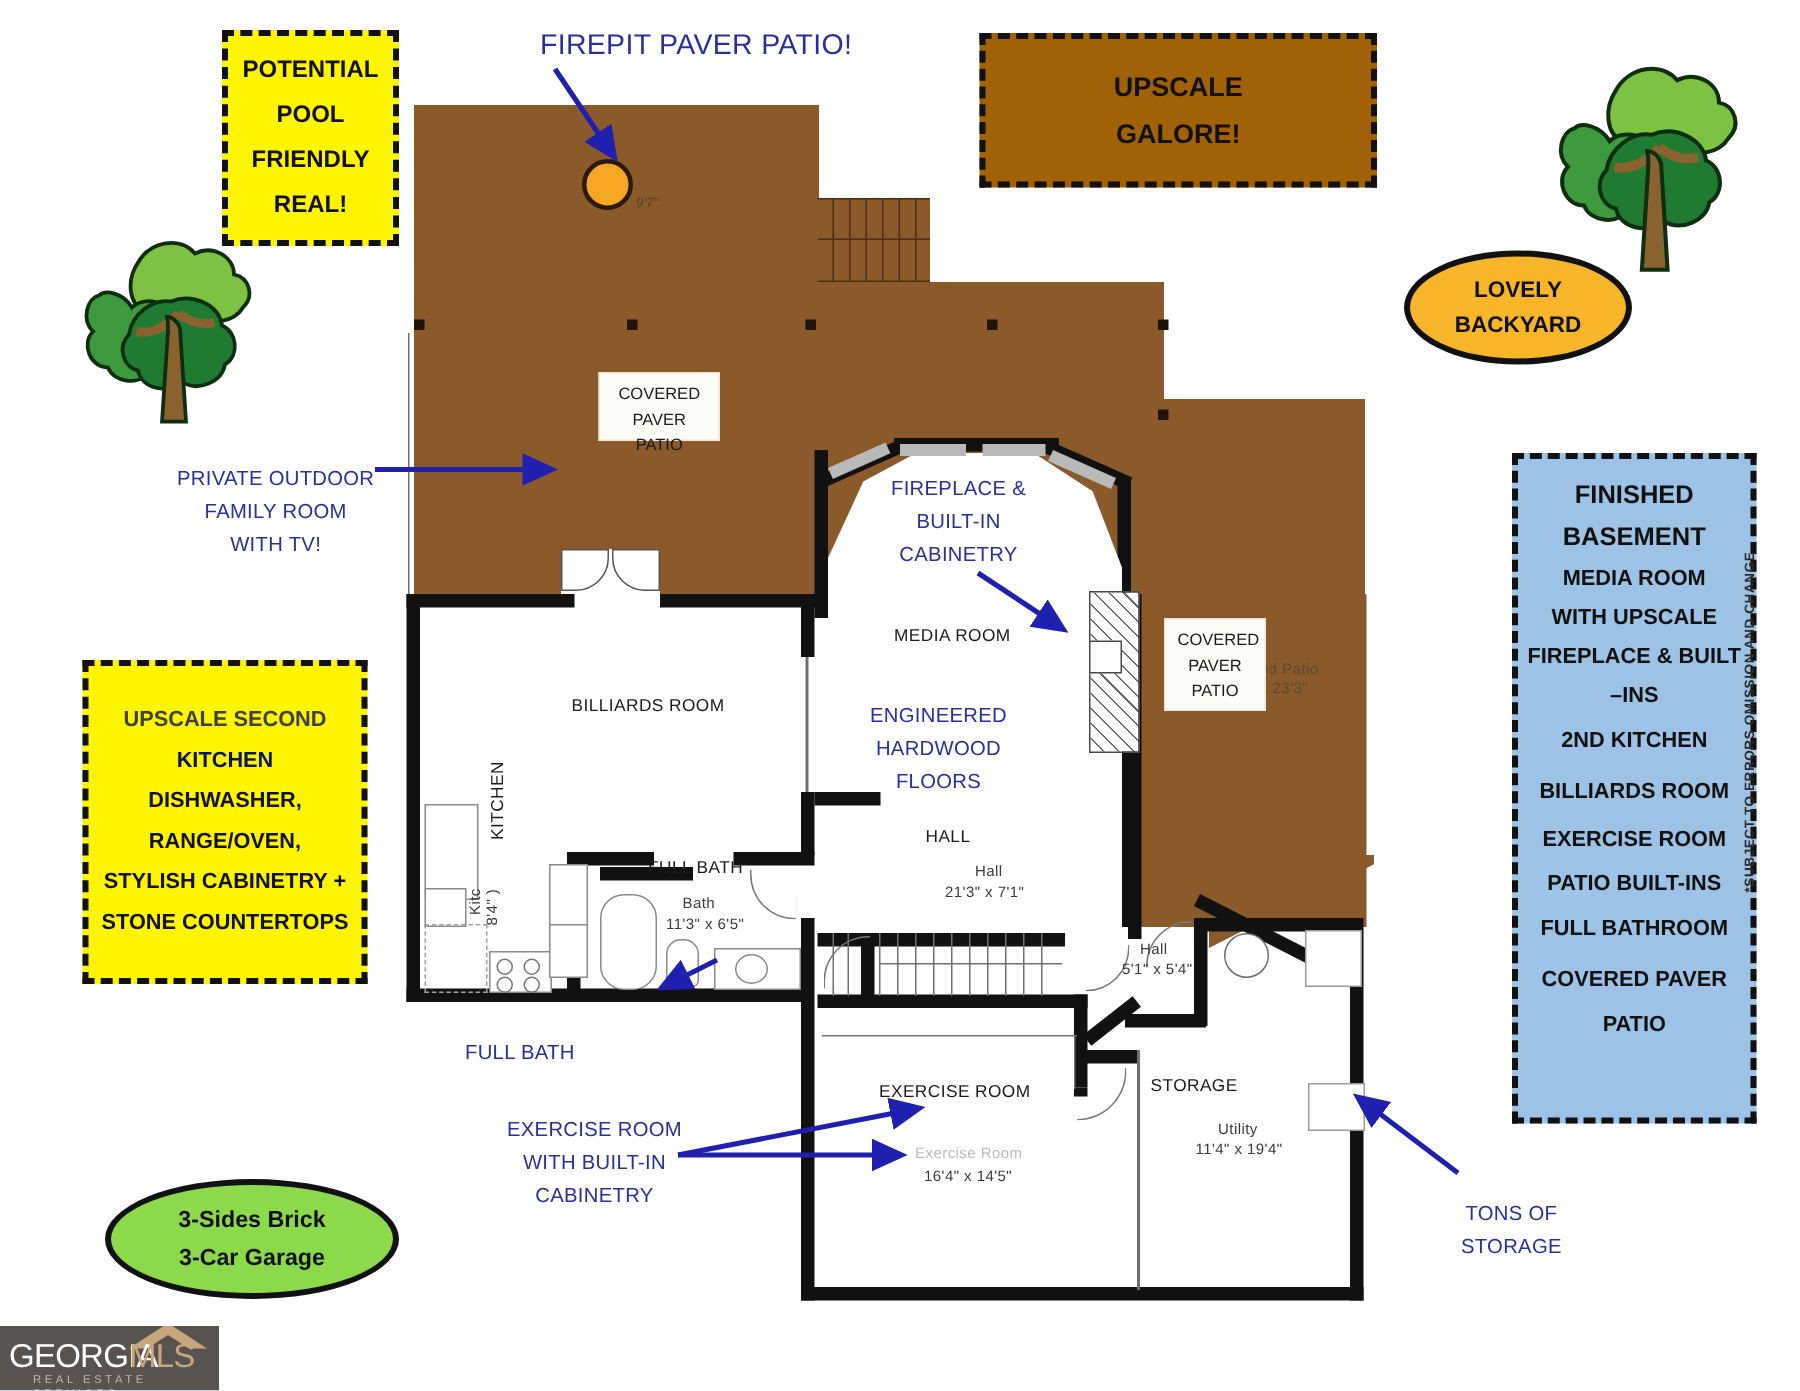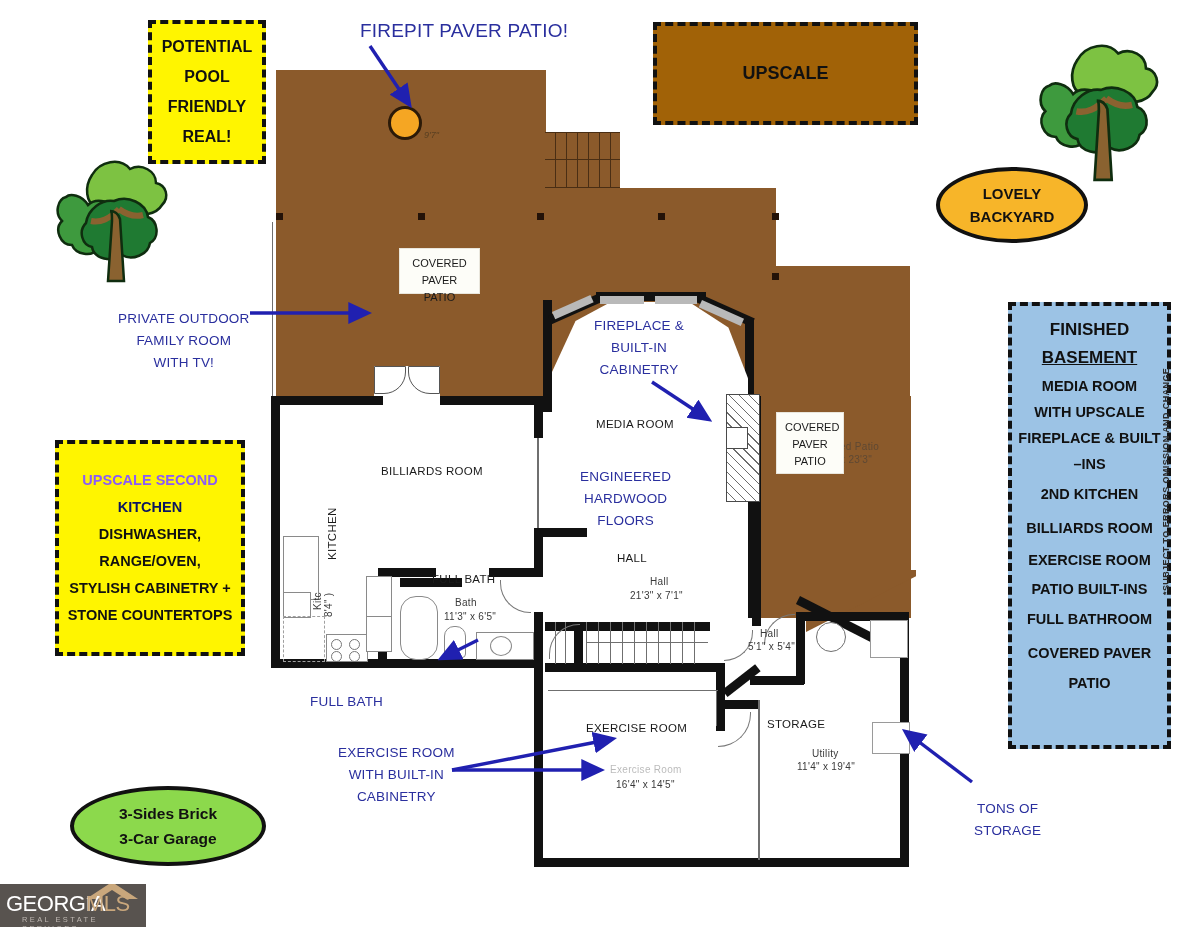--- a/index.html
+++ b/index.html
@@ -343,34 +343,35 @@
 
   <div class="callout c-yellow" style="left:148px;top:20px;width:118px;height:144px;font-size:16px;line-height:30px;">
     <span class="ln">POTENTIAL</span>
     <span class="ln">POOL</span>
     <span class="ln">FRIENDLY</span>
     <span class="ln">REAL!</span>
   </div>
 
   <div class="callout c-green" style="left:653px;top:22px;width:265px;height:103px;font-size:18px;line-height:31px;">
     <span class="ln">UPSCALE</span>
+    <span class="ln">GALORE!</span>
   </div>
 
   <div class="callout c-yellow" style="left:55px;top:440px;width:190px;height:216px;font-size:14.5px;line-height:27px;">
-    <span class="ln" style="color:#8b5cf6;">UPSCALE SECOND</span>
+    <span class="ln" style="color:#404040;">UPSCALE SECOND</span>
     <span class="ln" style="color:#0b1560;">KITCHEN</span>
     <span class="ln">DISHWASHER,</span>
     <span class="ln">RANGE/OVEN,</span>
     <span class="ln">STYLISH CABINETRY +</span>
     <span class="ln">STONE COUNTERTOPS</span>
   </div>
 
   <div class="callout c-blue" style="left:1008px;top:302px;width:163px;height:447px;font-size:14.5px;line-height:26px;justify-content:flex-start;padding-top:10px;">
     <span class="ln" style="font-size:17px;line-height:27px;">FINISHED</span>
-    <span class="ln" style="font-size:17px;line-height:30px;text-decoration:underline;">BASEMENT</span>
+    <span class="ln" style="font-size:17px;line-height:30px;">BASEMENT</span>
     <span class="ln">MEDIA ROOM</span>
     <span class="ln">WITH UPSCALE</span>
     <span class="ln">FIREPLACE &amp; BUILT</span>
     <span class="ln">–INS</span>
     <span class="ln" style="line-height:34px;">2ND KITCHEN</span>
     <span class="ln" style="line-height:34px;">BILLIARDS ROOM</span>
     <span class="ln" style="line-height:31px;">EXERCISE ROOM</span>
     <span class="ln">PATIO BUILT-INS</span>
     <span class="ln" style="line-height:34px;">FULL BATHROOM</span>
     <span class="ln" style="line-height:34px;">COVERED PAVER</span>

